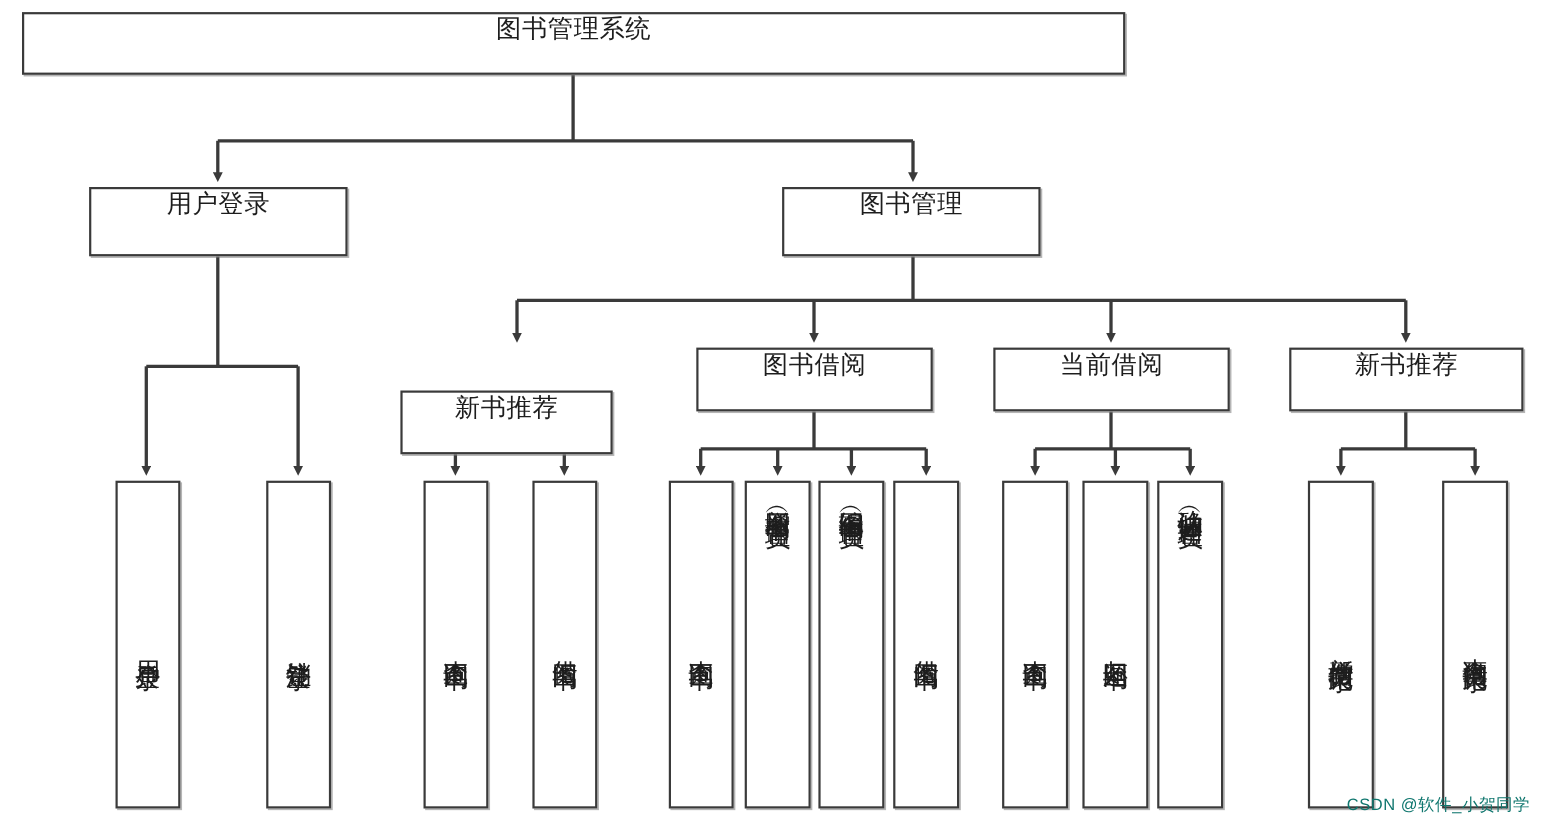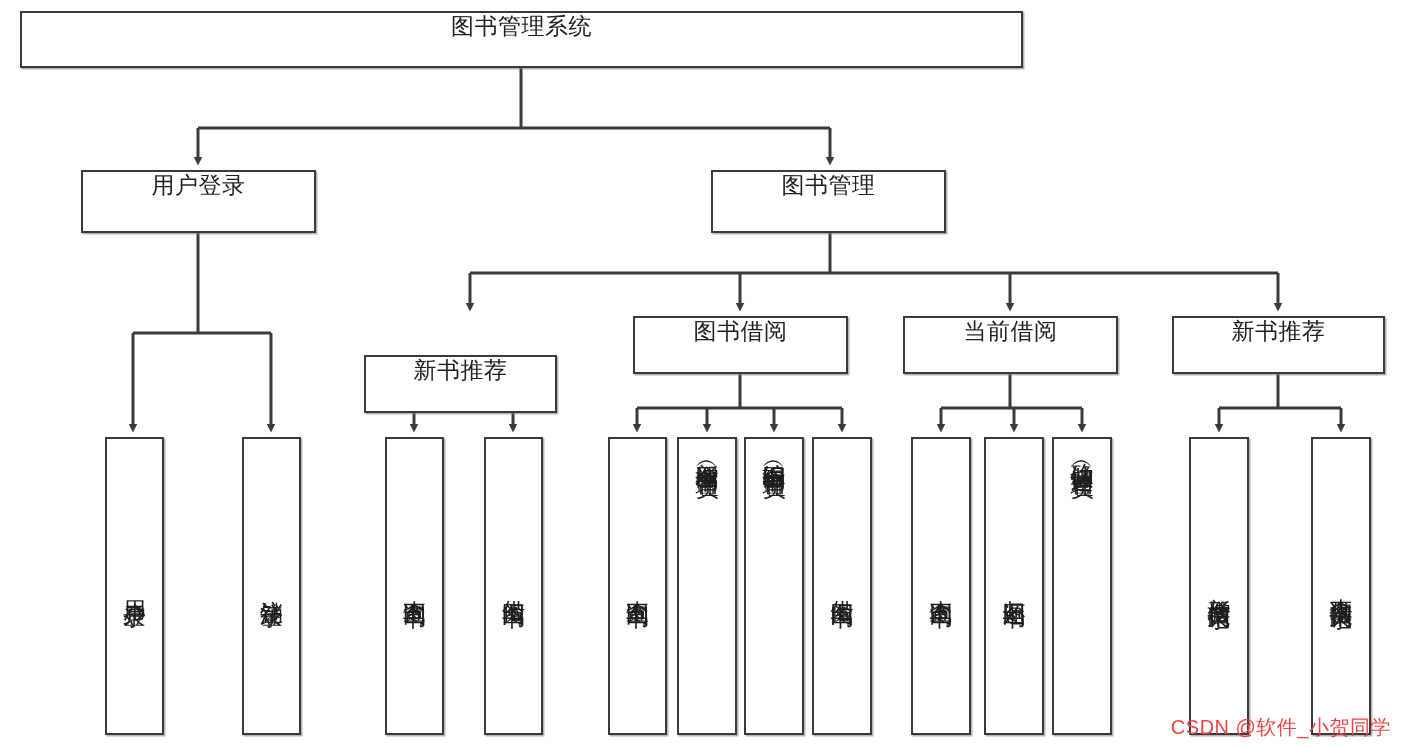--- a/index.html
+++ b/index.html
@@ -59,22 +59,22 @@
     line-height: 1;
   }
   .node.vertical.centered {
     align-items: center;
     padding-top: 0;
   }
   .watermark {
     position: absolute;
     right: 14px;
     bottom: 6px;
-    font-size: 20px;
-    color: #ef4444;
+    font-size: 15px;
+    color: #0f766e;
     white-space: nowrap;
     letter-spacing: 0.5px;
   }
 </style>
 </head>
 <body>
 
 <div id="diagram-root">
 
   <svg class="edges" viewBox="0 0 1405 747" xmlns="http://www.w3.org/2000/svg">

